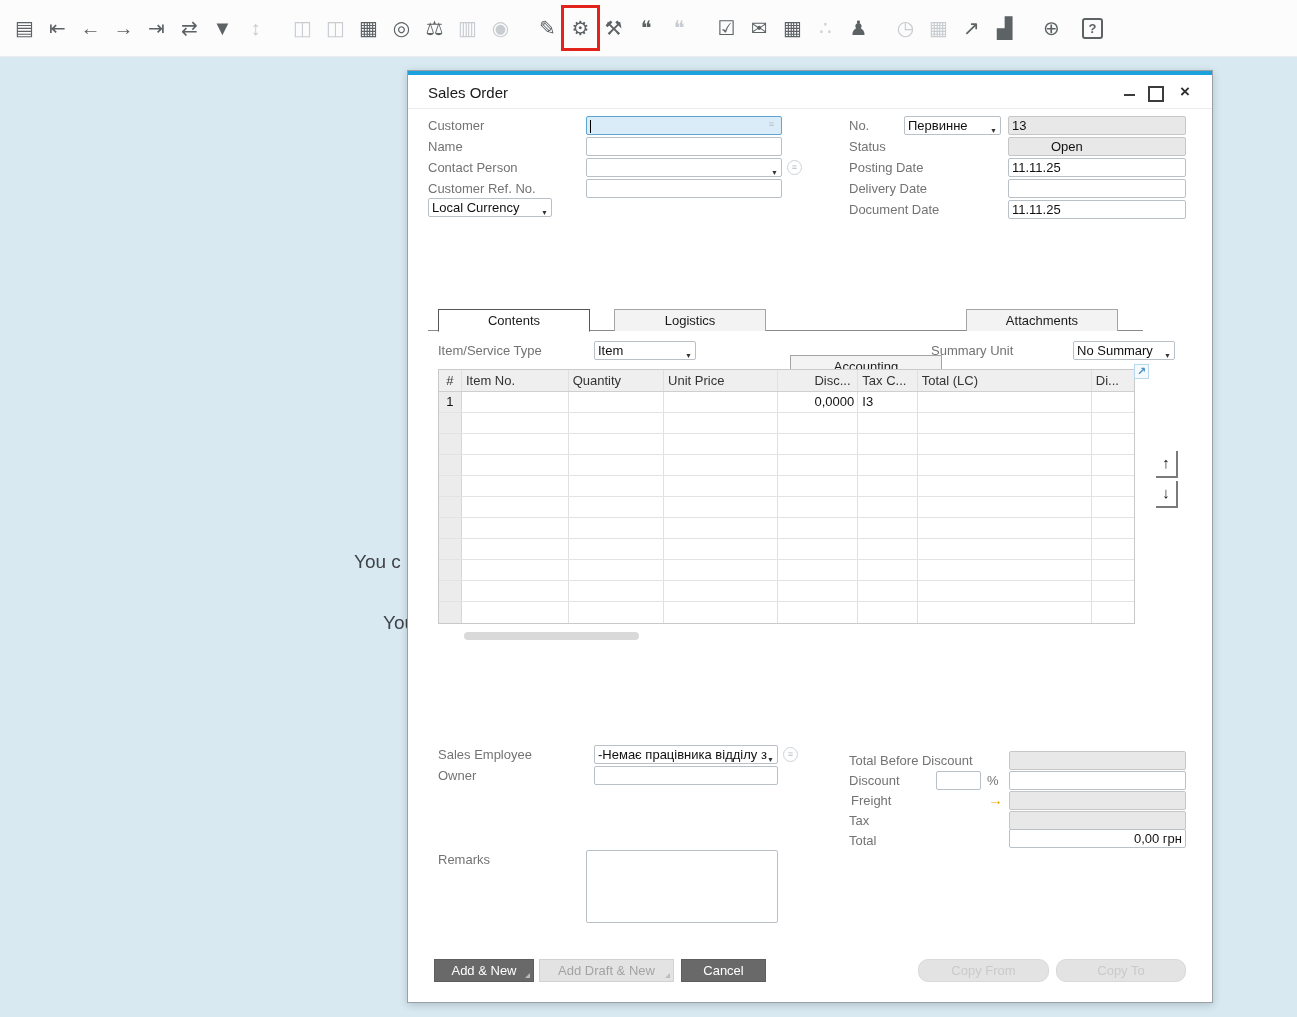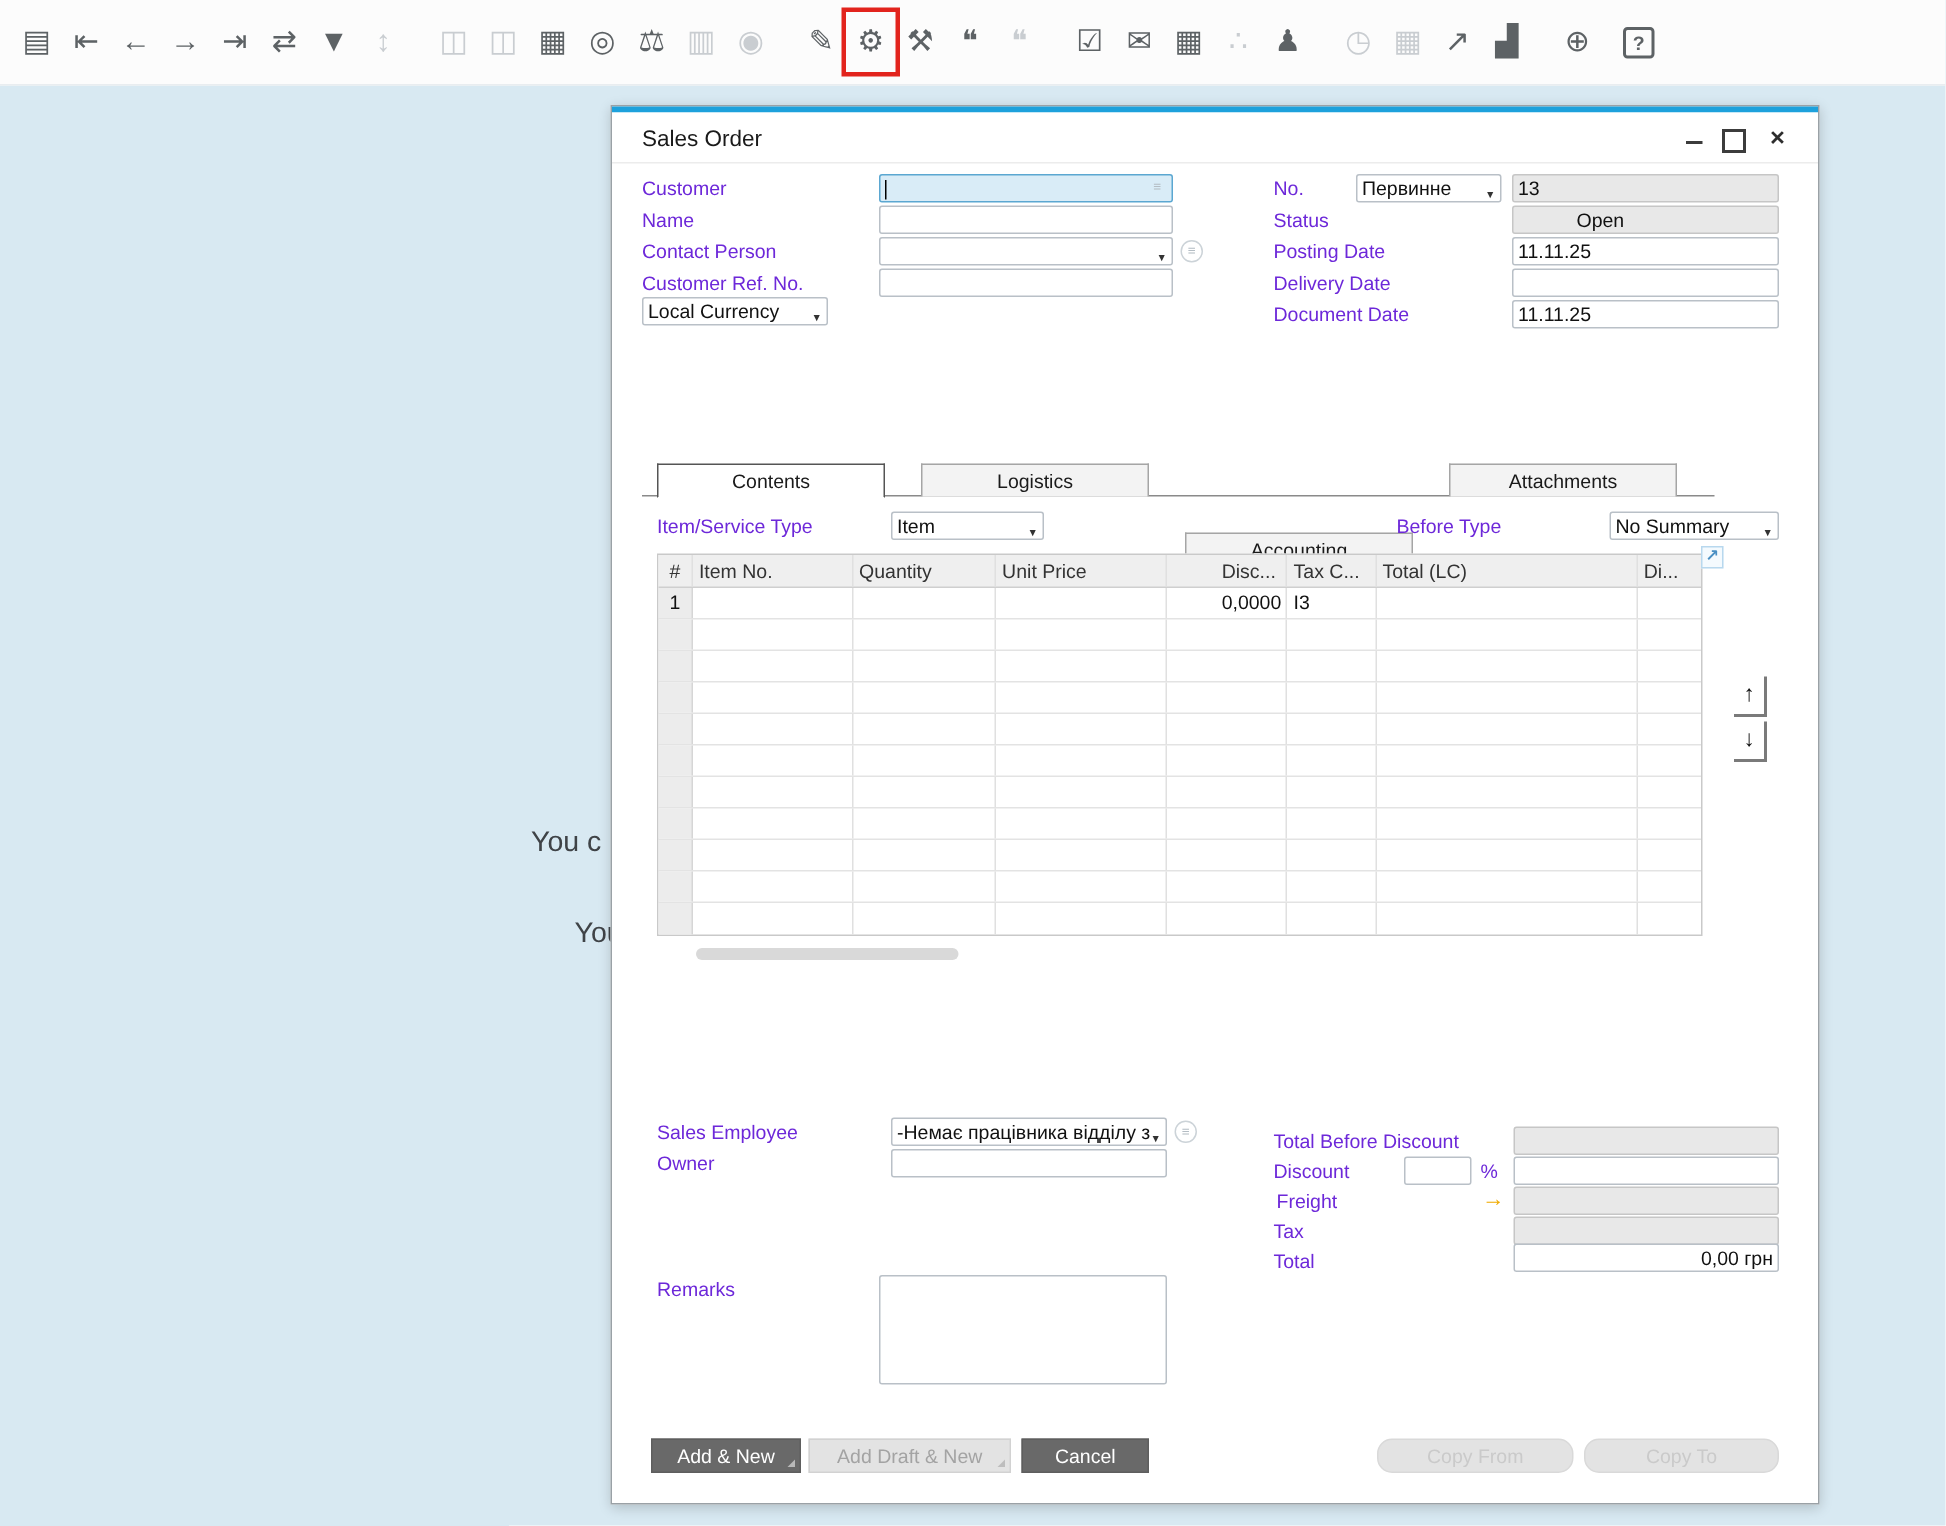--- a/index.html
+++ b/index.html
@@ -41,21 +41,21 @@
   }
   .win-accent { position:absolute; left:0; top:0; right:0; height:4px; background:#1da1dc; }
   .titlebar { position:absolute; left:0; top:4px; right:0; height:34px; background:#fff; border-bottom:1px solid #ececec; }
   .title { position:absolute; left:20px; top:9px; font-size:15px; color:#1a1a1a; }
   .wc { position:absolute; top:8px; width:18px; height:18px; text-align:center; cursor:default; }
   .wc-min  { right:74px; } .wc-min::after { content:""; display:block; margin:11px auto 0; width:11px; border-bottom:2px solid #3c3c3c; }
   .wc-max  { right:47px; } .wc-max::after { content:""; display:block; margin:3px auto 0; width:12px; height:12px; border:2px solid #3c3c3c; }
   .wc-close{ right:18px; font-size:17px; font-weight:bold; color:#2e2e2e; line-height:18px; }
 
   
-  .lbl { position:absolute; font-size:13px; white-space:nowrap; color:#6d28d9; }
+  .lbl { position:absolute; font-size:13px; white-space:nowrap; color:#737373; }
   .fld {
     position:absolute; height:19px; background:#fff;
     border:1px solid #b9c0c7; border-radius:2px;
     font-size:13px; line-height:17px; padding:0 3px; overflow:hidden; white-space:nowrap;
   }
   .fld.ro { background:#e8e8e8; border-color:#c6c6c6; }
   .fld.focus { background:#d9ecf7; border-color:#5ba7d1; }
   .fld.num { text-align:right; }
   .caret { display:inline-block; width:1px; height:13px; background:#000; vertical-align:middle; }
   .combo { padding-right:14px; }
@@ -198,22 +198,22 @@
 
   <div class="tabstrip">
     <span class="tab active" style="left:10px;">Contents</span>
     <span class="tab" style="left:186px;">Logistics</span>
     <span class="tab" style="left:362px;margin-top:46px;">Accounting</span>
     <span class="tab" style="left:538px;">Attachments</span>
   </div>
 
   <span class="lbl" style="left:30px; top:272px;">Item/Service Type</span>
   <div class="fld combo" style="left:186px; top:270px; width:102px;">Item</div>
-  <span class="lbl" style="left:523px; top:272px;">Before Type</span>
-  <div class="fld combo" style="left:665px; top:270px; width:113px;">No Summary</div>
+  <span class="lbl" style="left:523px; top:272px;">Summary Unit</span>
+  <div class="fld combo" style="left:665px; top:270px; width:102px;">No Summary</div>
 
   <div class="ttable">
     <div class="thead">
       <span class="tc c0">#</span>
       <span class="tc c1">Item No.</span>
       <span class="tc c2">Quantity</span>
       <span class="tc c3">Unit Price</span>
       <span class="tc c4">Disc...</span>
       <span class="tc c5">Tax C...</span>
       <span class="tc c6">Total (LC)</span>

